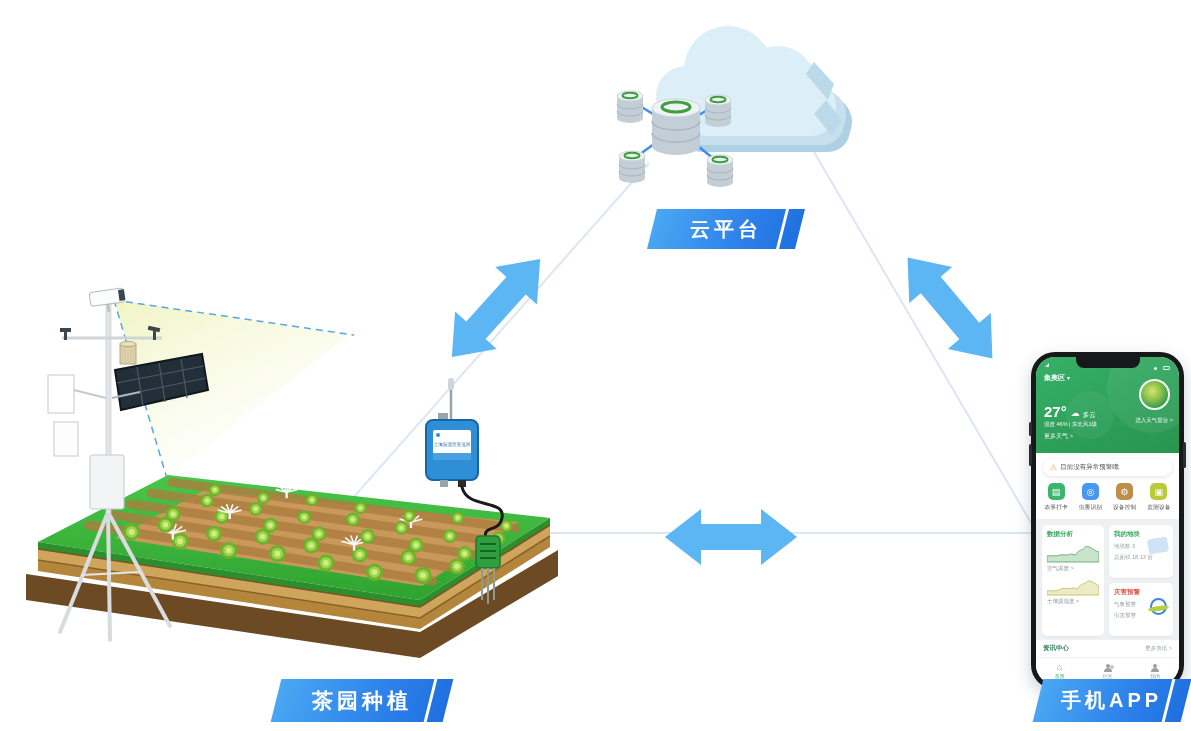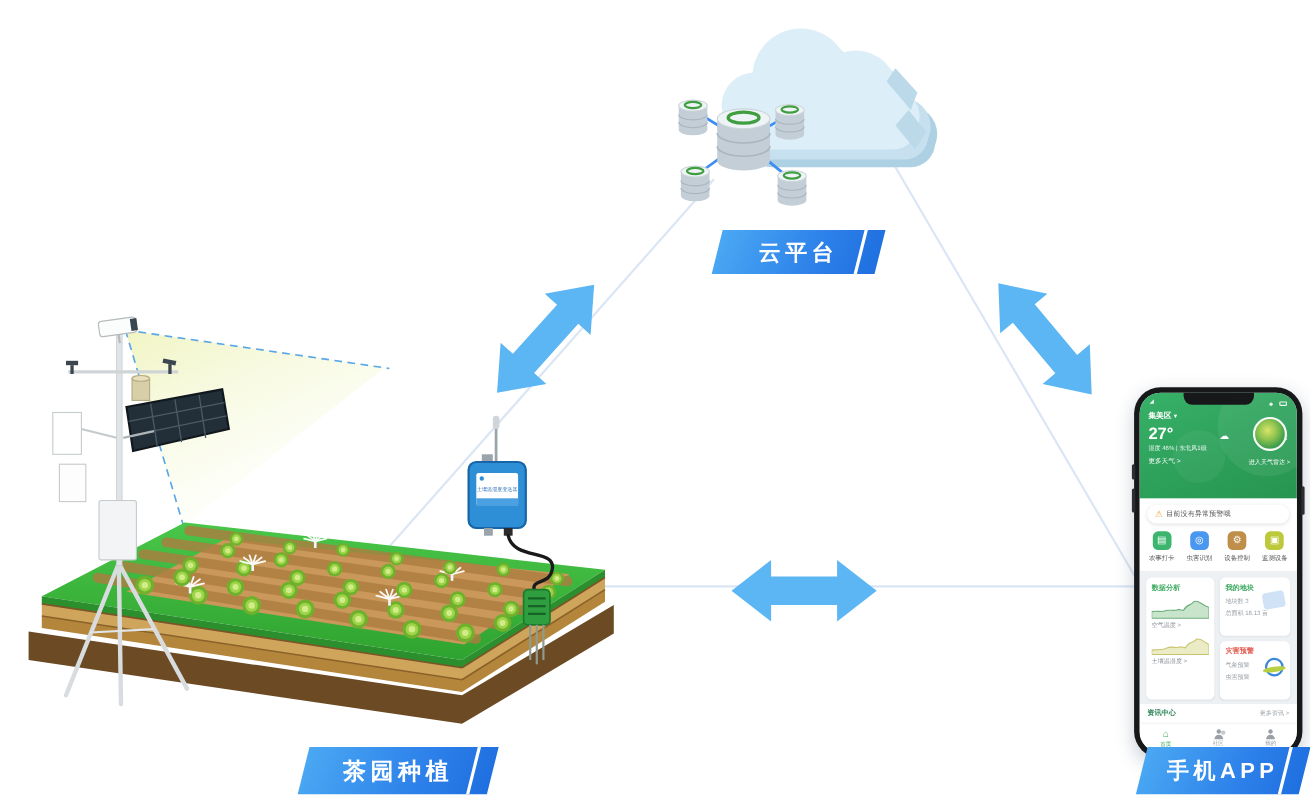--- a/index.html
+++ b/index.html
@@ -50,21 +50,21 @@
               border-radius:50%; background:rgba(255,255,255,.07); }
   .p-header::after { content:""; position:absolute; left:30px; top:34px; width:48px; height:48px;
               border-radius:50%; background:rgba(255,255,255,.05); }
   .statusbar { position:absolute; left:9px; right:9px; top:4px; height:7px;
                display:flex; justify-content:space-between; align-items:center; }
   .sb-dot { width:3px; height:3px; border-radius:50%; background:rgba(255,255,255,.9); display:inline-block; margin-left:2px; }
   .sb-batt { width:7px; height:4px; border:1px solid rgba(255,255,255,.9); border-radius:1px; display:inline-block; margin-left:2px; }
   .sb-sig { width:0; height:0; border-left:4px solid transparent; border-bottom:4px solid rgba(255,255,255,.9); display:inline-block; }
   .loc { font-size:7px; font-weight:bold; position:relative; z-index:2; }
   .loc .caret { font-size:6px; }
-  .temp-row { display:flex; align-items:flex-end; margin-top:4px; position:relative; z-index:2;justify-content:space-between; }
+  .temp-row { display:flex; align-items:flex-end; margin-top:21px; position:relative; z-index:2; }
   .temp { font-size:15px; font-weight:bold; line-height:1; }
   .wicon { font-size:9px; margin-left:4px; line-height:1.1; }
   .wdesc { font-size:6.5px; margin-left:3px; line-height:1.4; }
   .hum { font-size:5.5px; opacity:.92; margin-top:2px; position:relative; z-index:2; }
   .morew { font-size:6px; opacity:.95; margin-top:4px; position:relative; z-index:2; }
   .badge { position:absolute; right:9px; top:22px; width:31px; height:31px; border-radius:50%;
            border:2px solid rgba(255,255,255,.95); z-index:2;
            background:radial-gradient(circle at 42% 38%, #d8e46a 0%, #8cc24e 38%, #3f9e4d 70%, #2f8f45 100%); }
   .enterw { position:absolute; right:6px; top:60px; font-size:5.5px; opacity:.95; z-index:2; }
 

